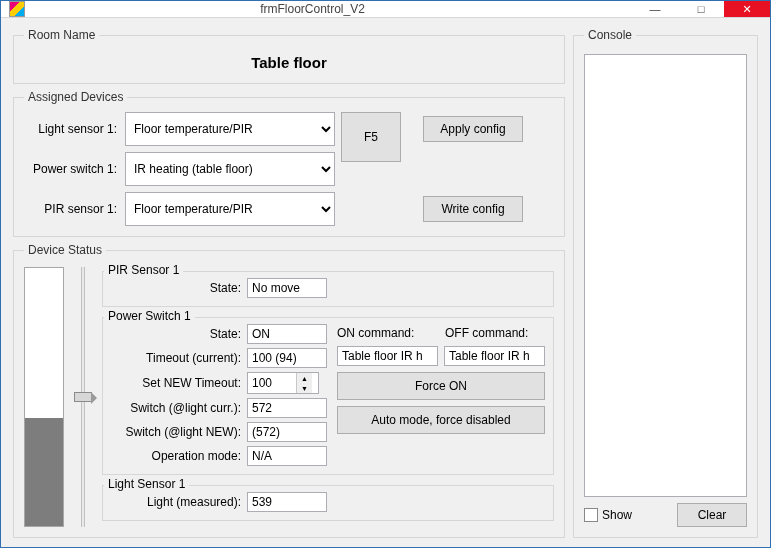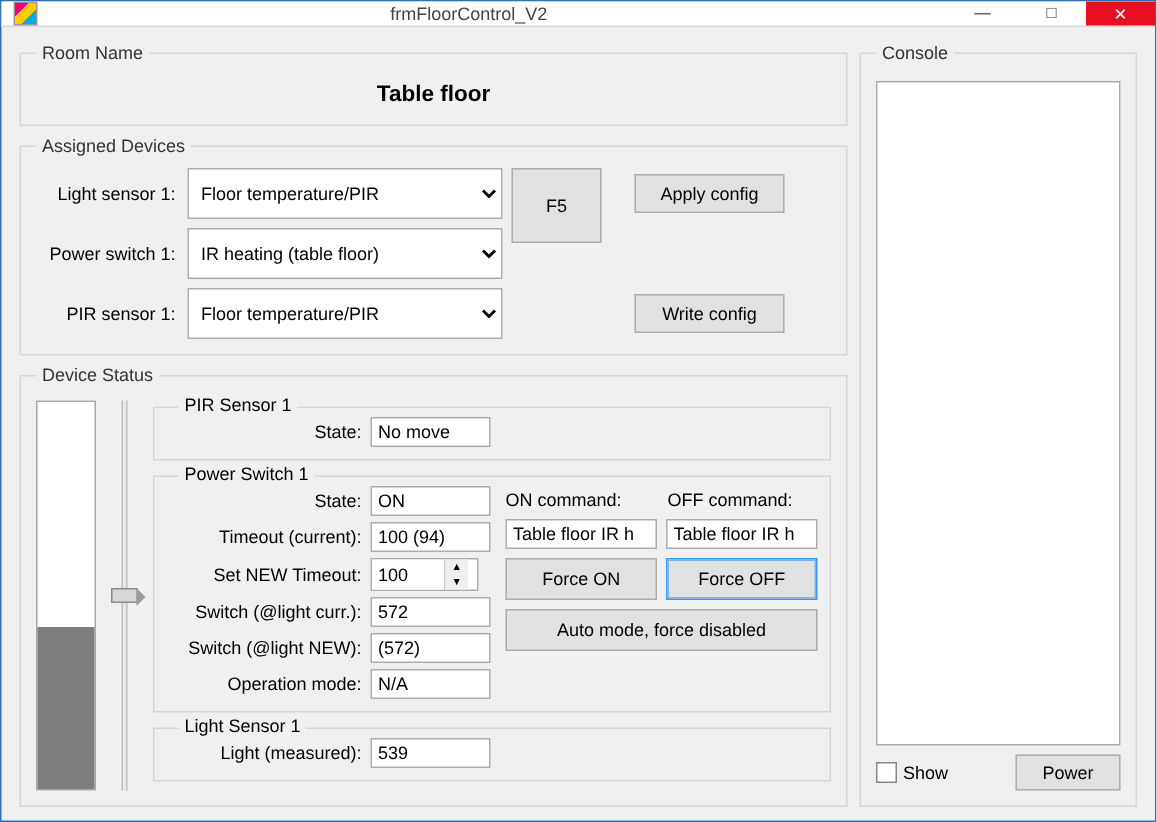--- a/index.html
+++ b/index.html
@@ -147,21 +147,21 @@
   }
   .ds-right { flex:1; display:flex; flex-direction:column; gap:4px; }
   .subgroup {
     border:1px solid #d6d6d6;
     padding:6px 8px 8px 8px;
     position:relative;
     margin-top:6px;
   }
   .subgroup > .sg-title {
     position:absolute;
-    top:-9px; left:16px;
+    top:-9px; left:1px;
     background:#f0f0f0;
     padding:0 4px;
     font-size:12px;
   }
   .kv {
     display:grid;
     grid-template-columns:130px 80px;
     gap:4px 6px;
     align-items:center;
   }
@@ -333,21 +333,20 @@
                   <div class="cmd-head">
                     <div>ON command:</div>
                     <div>OFF command:</div>
                   </div>
                   <div class="cmd-row">
                     <div class="valbox">Table floor IR h</div>
                     <div class="valbox">Table floor IR h</div>
                   </div>
                   <div class="btn-row">
                     <button class="btn">Force ON</button>
-                    <button class="btn focused">Force OFF</button>
                   </div>
                   <button class="btn auto-btn">Auto mode, force disabled</button>
                 </div>
               </div>
             </div>
 
             <div class="subgroup">
               <div class="sg-title">Light Sensor 1</div>
               <div class="kv">
                 <div class="k">Light (measured):</div>
@@ -362,18 +361,18 @@
     </div>
 
     <fieldset class="right">
       <legend>Console</legend>
       <div class="console-box"></div>
       <div class="console-bottom">
         <label>
           <span class="chk"></span><span>Show</span>
         </label>
         <div class="spacer"></div>
-        <button class="btn" style="width:70px">Power</button>
+        <button class="btn" style="width:70px">Clear</button>
       </div>
     </fieldset>
 
   </div>
 </div>
 
 </body></html>

